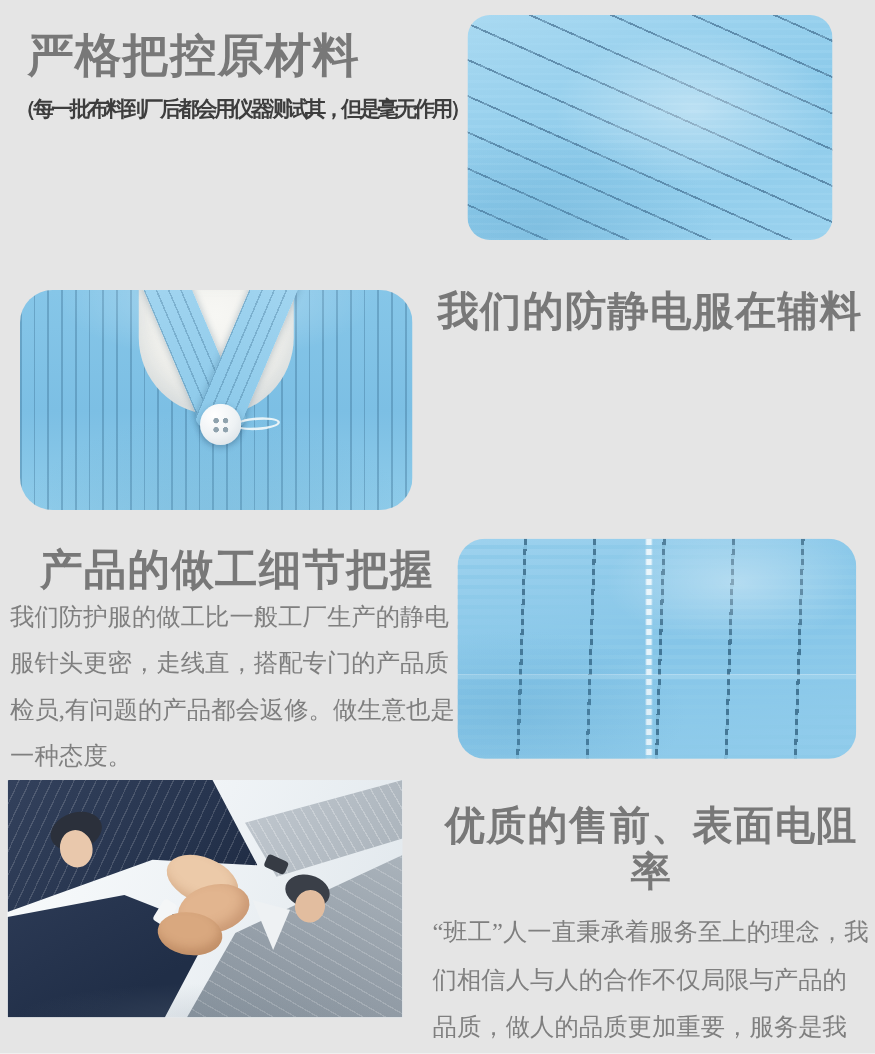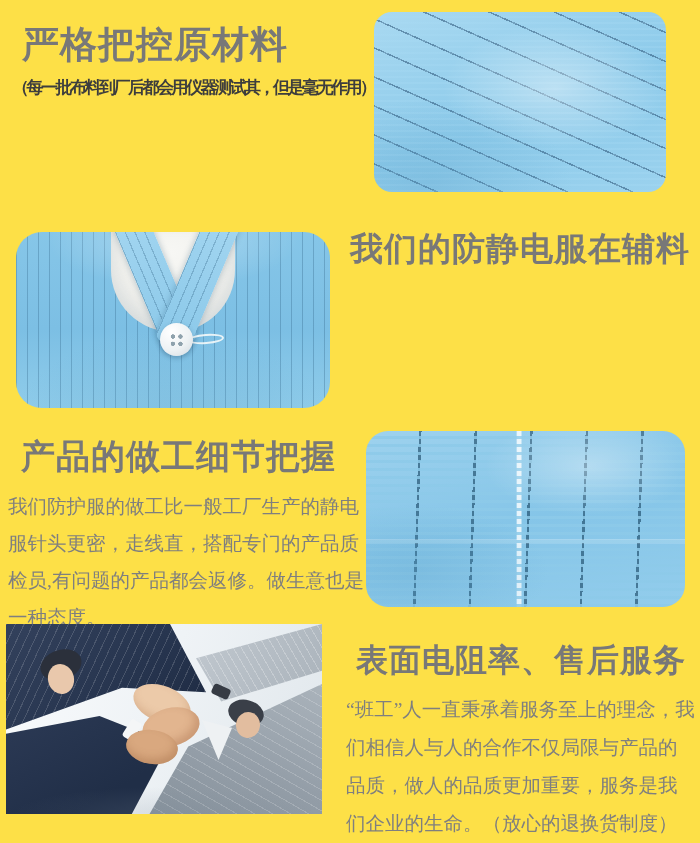--- a/index.html
+++ b/index.html
@@ -1,37 +1,37 @@
 <!DOCTYPE html>
 <html><head>
 <meta charset="utf-8">
 <style>
   * { margin:0; padding:0; box-sizing:border-box; }
   html,body { background:#ffffff; }
   body { font-family:"Liberation Sans", sans-serif; }
-  .canvas { position:relative; width:700px; height:843px; background:#fde047; overflow:hidden; }
+  .canvas { position:relative; width:700px; height:843px; background:#e5e5e5; overflow:hidden; }
 
   
   .txt { position:absolute; }
   .sec-title { font-weight:900; color:#787878; letter-spacing:1px; line-height:1.15;
                font-family:"Liberation Sans", sans-serif; }
   .sec-body  { color:#7f7f7f; font-family:"Liberation Serif", serif; }
   .t1 { left:10px; top:24px; width:358px; }
   .t1 .sec-title { font-size:37px; margin-left:12px; }
   .t1 .sec-body  { margin:14px 0 0 4px; width:352px; font-size:21px; line-height:37px; }
   .t1 .sec-note  { margin:9px 0 0 2px; font-size:17px; font-weight:bold; color:#3d3d3d;
                    letter-spacing:-2.5px; white-space:nowrap; }
 
   .t2 { left:348px; top:230px; width:344px; }
   .t2 .sec-title { font-size:33px; text-align:center; }
   .t2 .sec-body  { margin-top:13px; font-size:19px; line-height:38px; }
 
   .t3 { left:8px; top:437px; width:356px; }
-  .t3 .sec-title { font-size:34px; margin-left:13px; }
-  .t3 .sec-body  { margin-top:12px; font-size:19.5px; line-height:37px; }
+  .t3 .sec-title { font-size:34px; margin-left:24px; }
+  .t3 .sec-body  { margin-top:0; font-size:19.5px; line-height:37px; }
 
   .t4 { left:346px; top:642px; width:350px; }
   .t4 .sec-title { font-size:32px; text-align:center; }
   .t4 .sec-body  { margin-top:12px; font-size:19.5px; line-height:38px; }
 
   
   .photo { position:absolute; overflow:hidden; }
 
   
   .img1 { left:374px; top:12px; width:292px; height:180px; border-radius:18px;
@@ -170,17 +170,17 @@
     <div class="p4 hair-right"></div>
     <div class="p4 face-right"></div>
     <div class="p4 watch"></div>
     <div class="p4 cuff-white"></div>
     <div class="p4 hand hand1"></div>
     <div class="p4 hand hand2"></div>
     <div class="p4 hand hand3"></div>
     <div class="p4 floor-shadow"></div>
   </div>
   <div class="txt t4">
-    <div class="sec-title">表面电阻率、售后服务</div>
+    <div class="sec-title">优质的售前、表面电阻率</div>
     <div class="sec-body">“班工”人一直秉承着服务至上的理念，我们相信人与人的合作不仅局限与产品的品质，做人的品质更加重要，服务是我们企业的生命。（放心的退换货制度）</div>
   </div>
 
 </div>
 
 </body></html>

